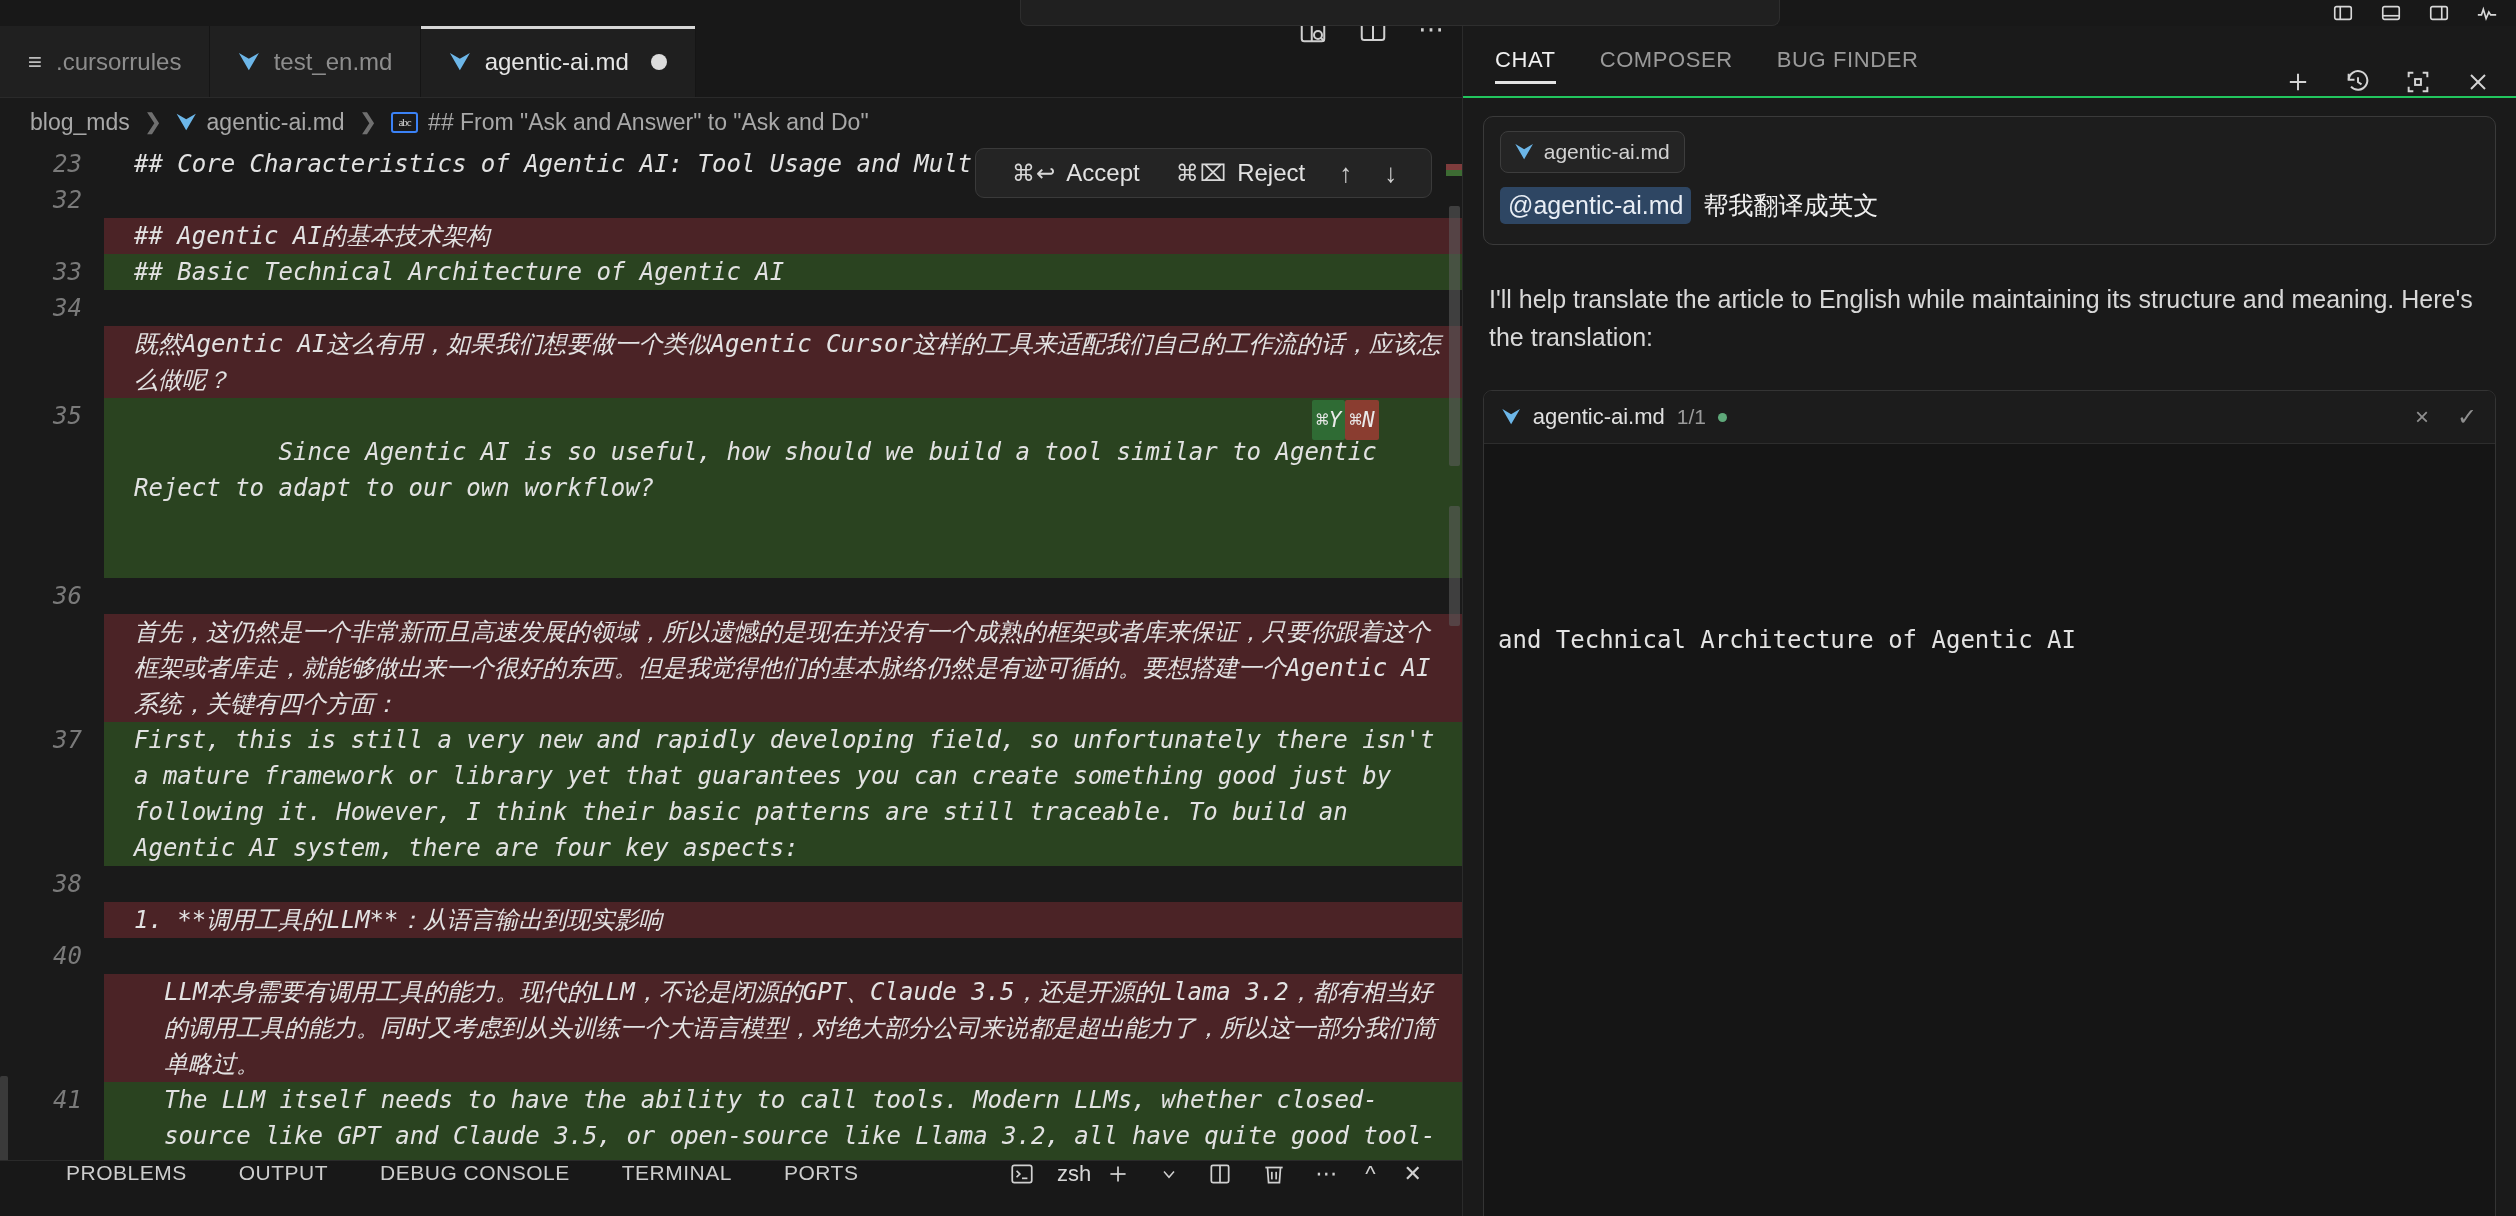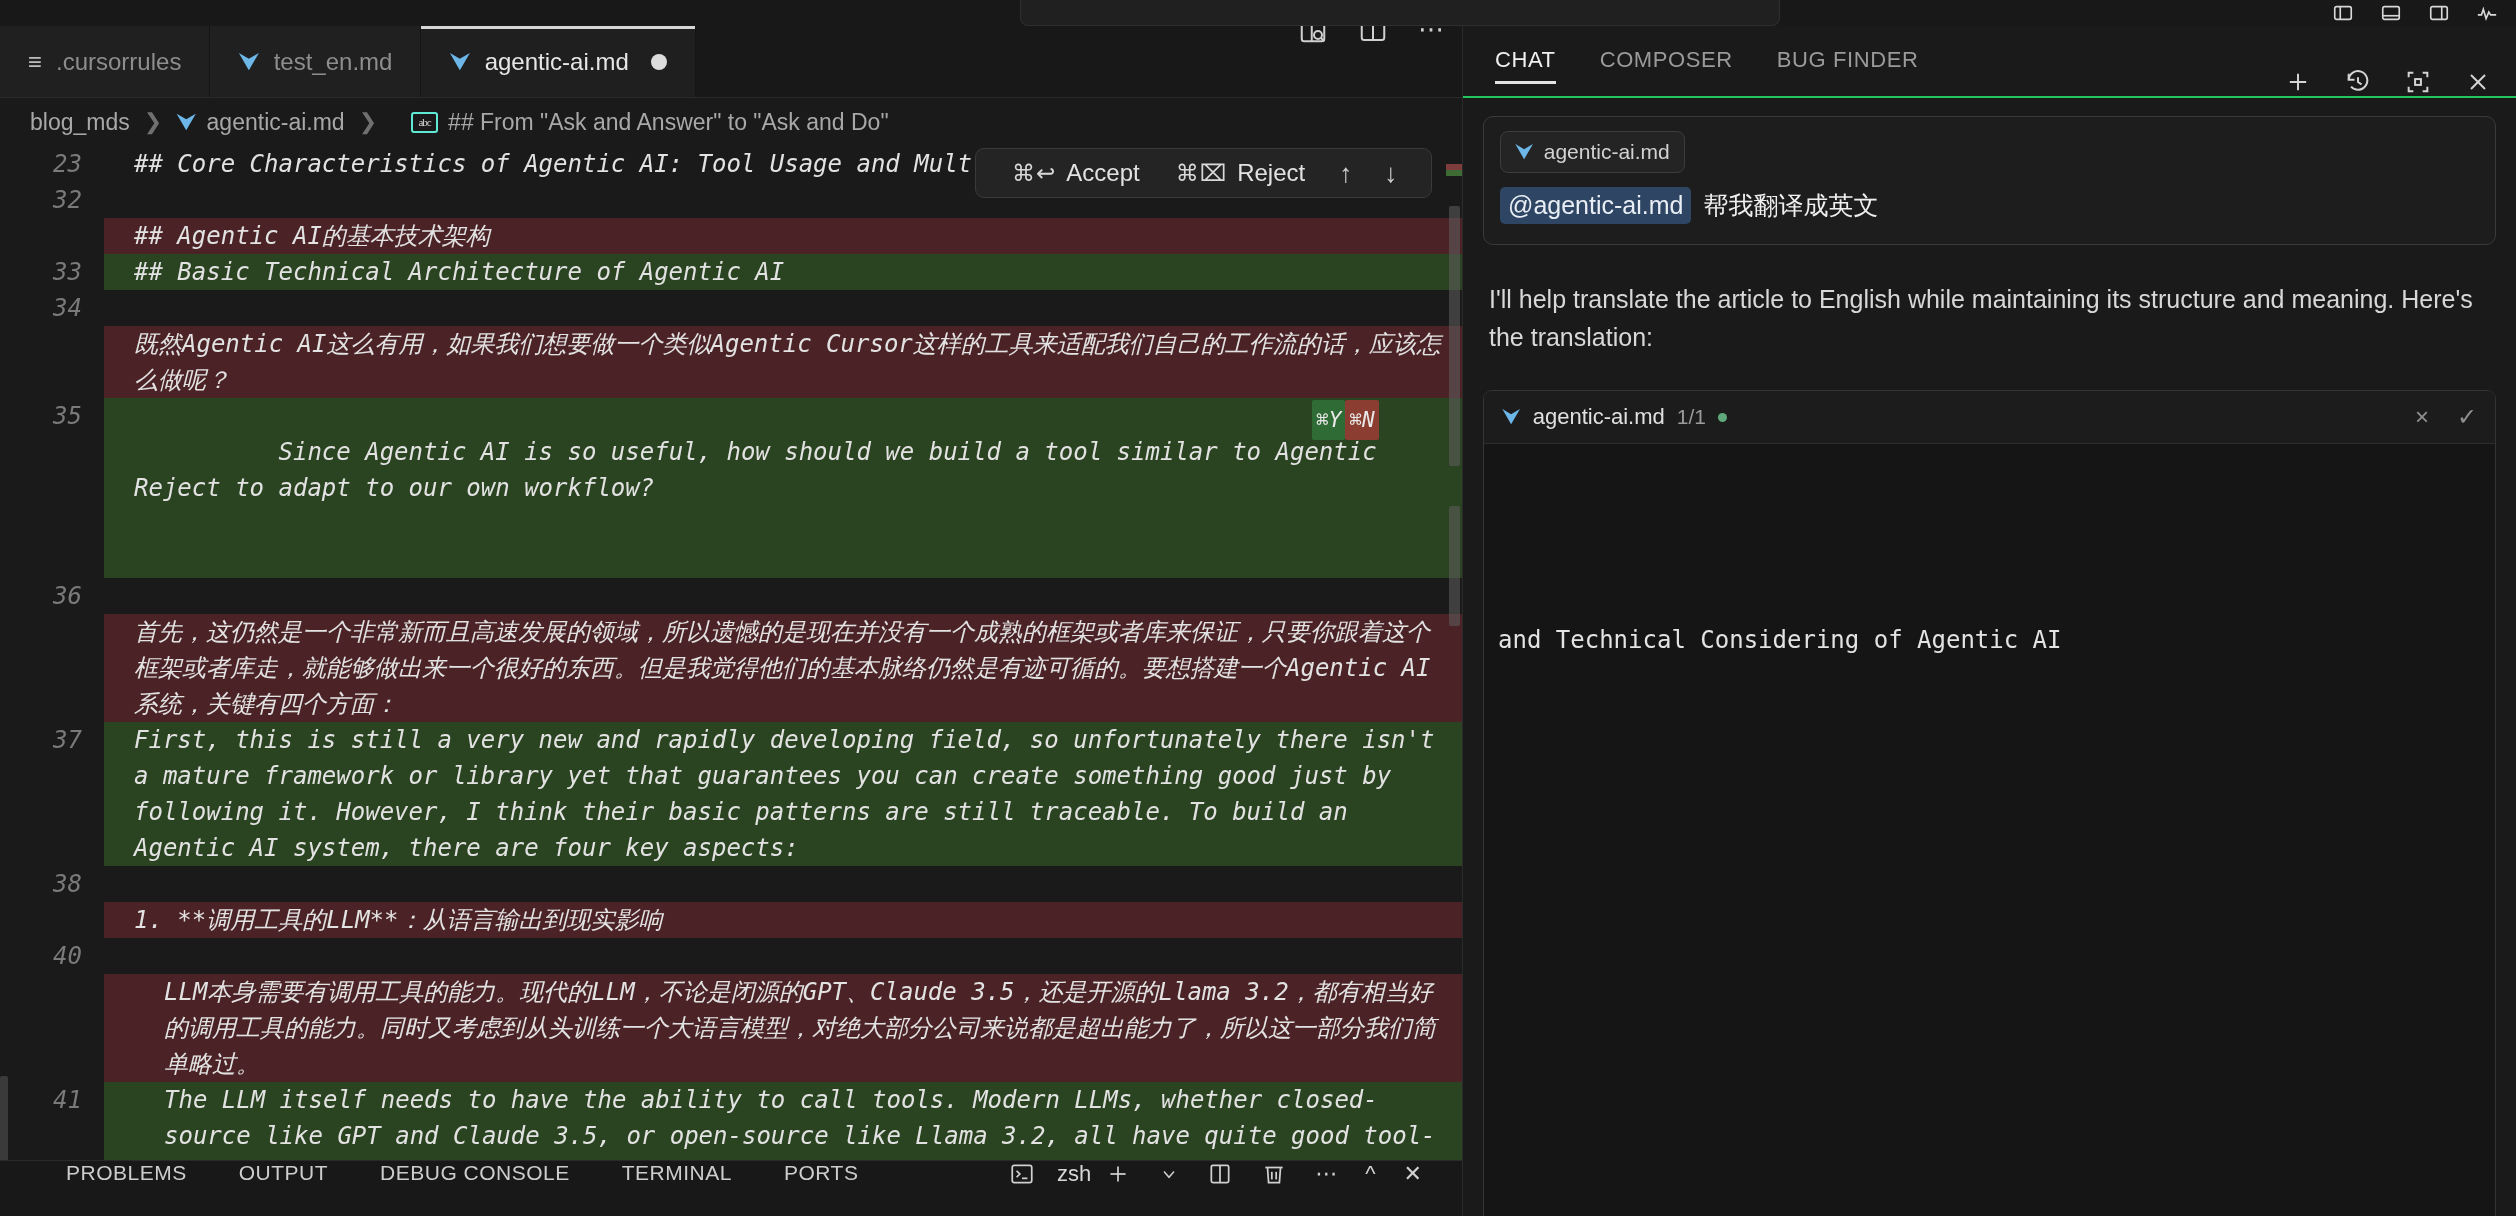--- a/index.html
+++ b/index.html
@@ -68,22 +68,22 @@
   
   .breadcrumb {
     height: 48px; display: flex; align-items: center; gap: 10px;
     padding-left: 30px; font-size: 23px; color: #a8a8a8; background: #1a1a1a;
     white-space: nowrap; overflow: hidden;
   }
   .breadcrumb .sep { color: #707070; font-size: 22px; padding: 0 4px; }
   .breadcrumb .md-icon { color: #6cb6e8; font-size: 24px; }
   .breadcrumb .abc-icon {
     display: inline-flex; align-items: center; justify-content: center;
-    width: 27px; height: 21px; border: 2px solid #5eead4; border-radius: 3px;
-    font-size: 11px; color: #d6d6d6; font-family: "Liberation Serif", serif; letter-spacing: -1px; margin-left: 20px;
+    width: 27px; height: 21px; border: 2px solid #3b82f6; border-radius: 3px;
+    font-size: 11px; color: #d6d6d6; font-family: "Liberation Serif", serif; letter-spacing: -1px;
   }
 
   
   .diffwidget {
     position: absolute; left: 975px; top: 148px; z-index: 30;
     display: flex; align-items: center; gap: 0;
     background: #242424; border: 1px solid #3a3a3a; border-radius: 9px;
     padding: 7px 18px; height: 50px;
   }
   .diffwidget .dbtn {
@@ -495,21 +495,21 @@
           <span class="md-icon">⮟</span>
           <span class="cb-name">agentic-ai.md</span>
           <span class="cb-count">1/1</span>
           <span class="cb-dot"></span>
           <span class="cb-actions">
             <span>×</span>
             <span>✓</span>
           </span>
         </div>
         <div class="cb-body">
-          <div class="cb-line">and Technical Considering of Agentic AI</div>
+          <div class="cb-line">and Technical Architecture of Agentic AI</div>
           <div class="cb-line blank"></div>
           <div class="cb-line blank"></div>
           
           
           
           
           
           
           
           

